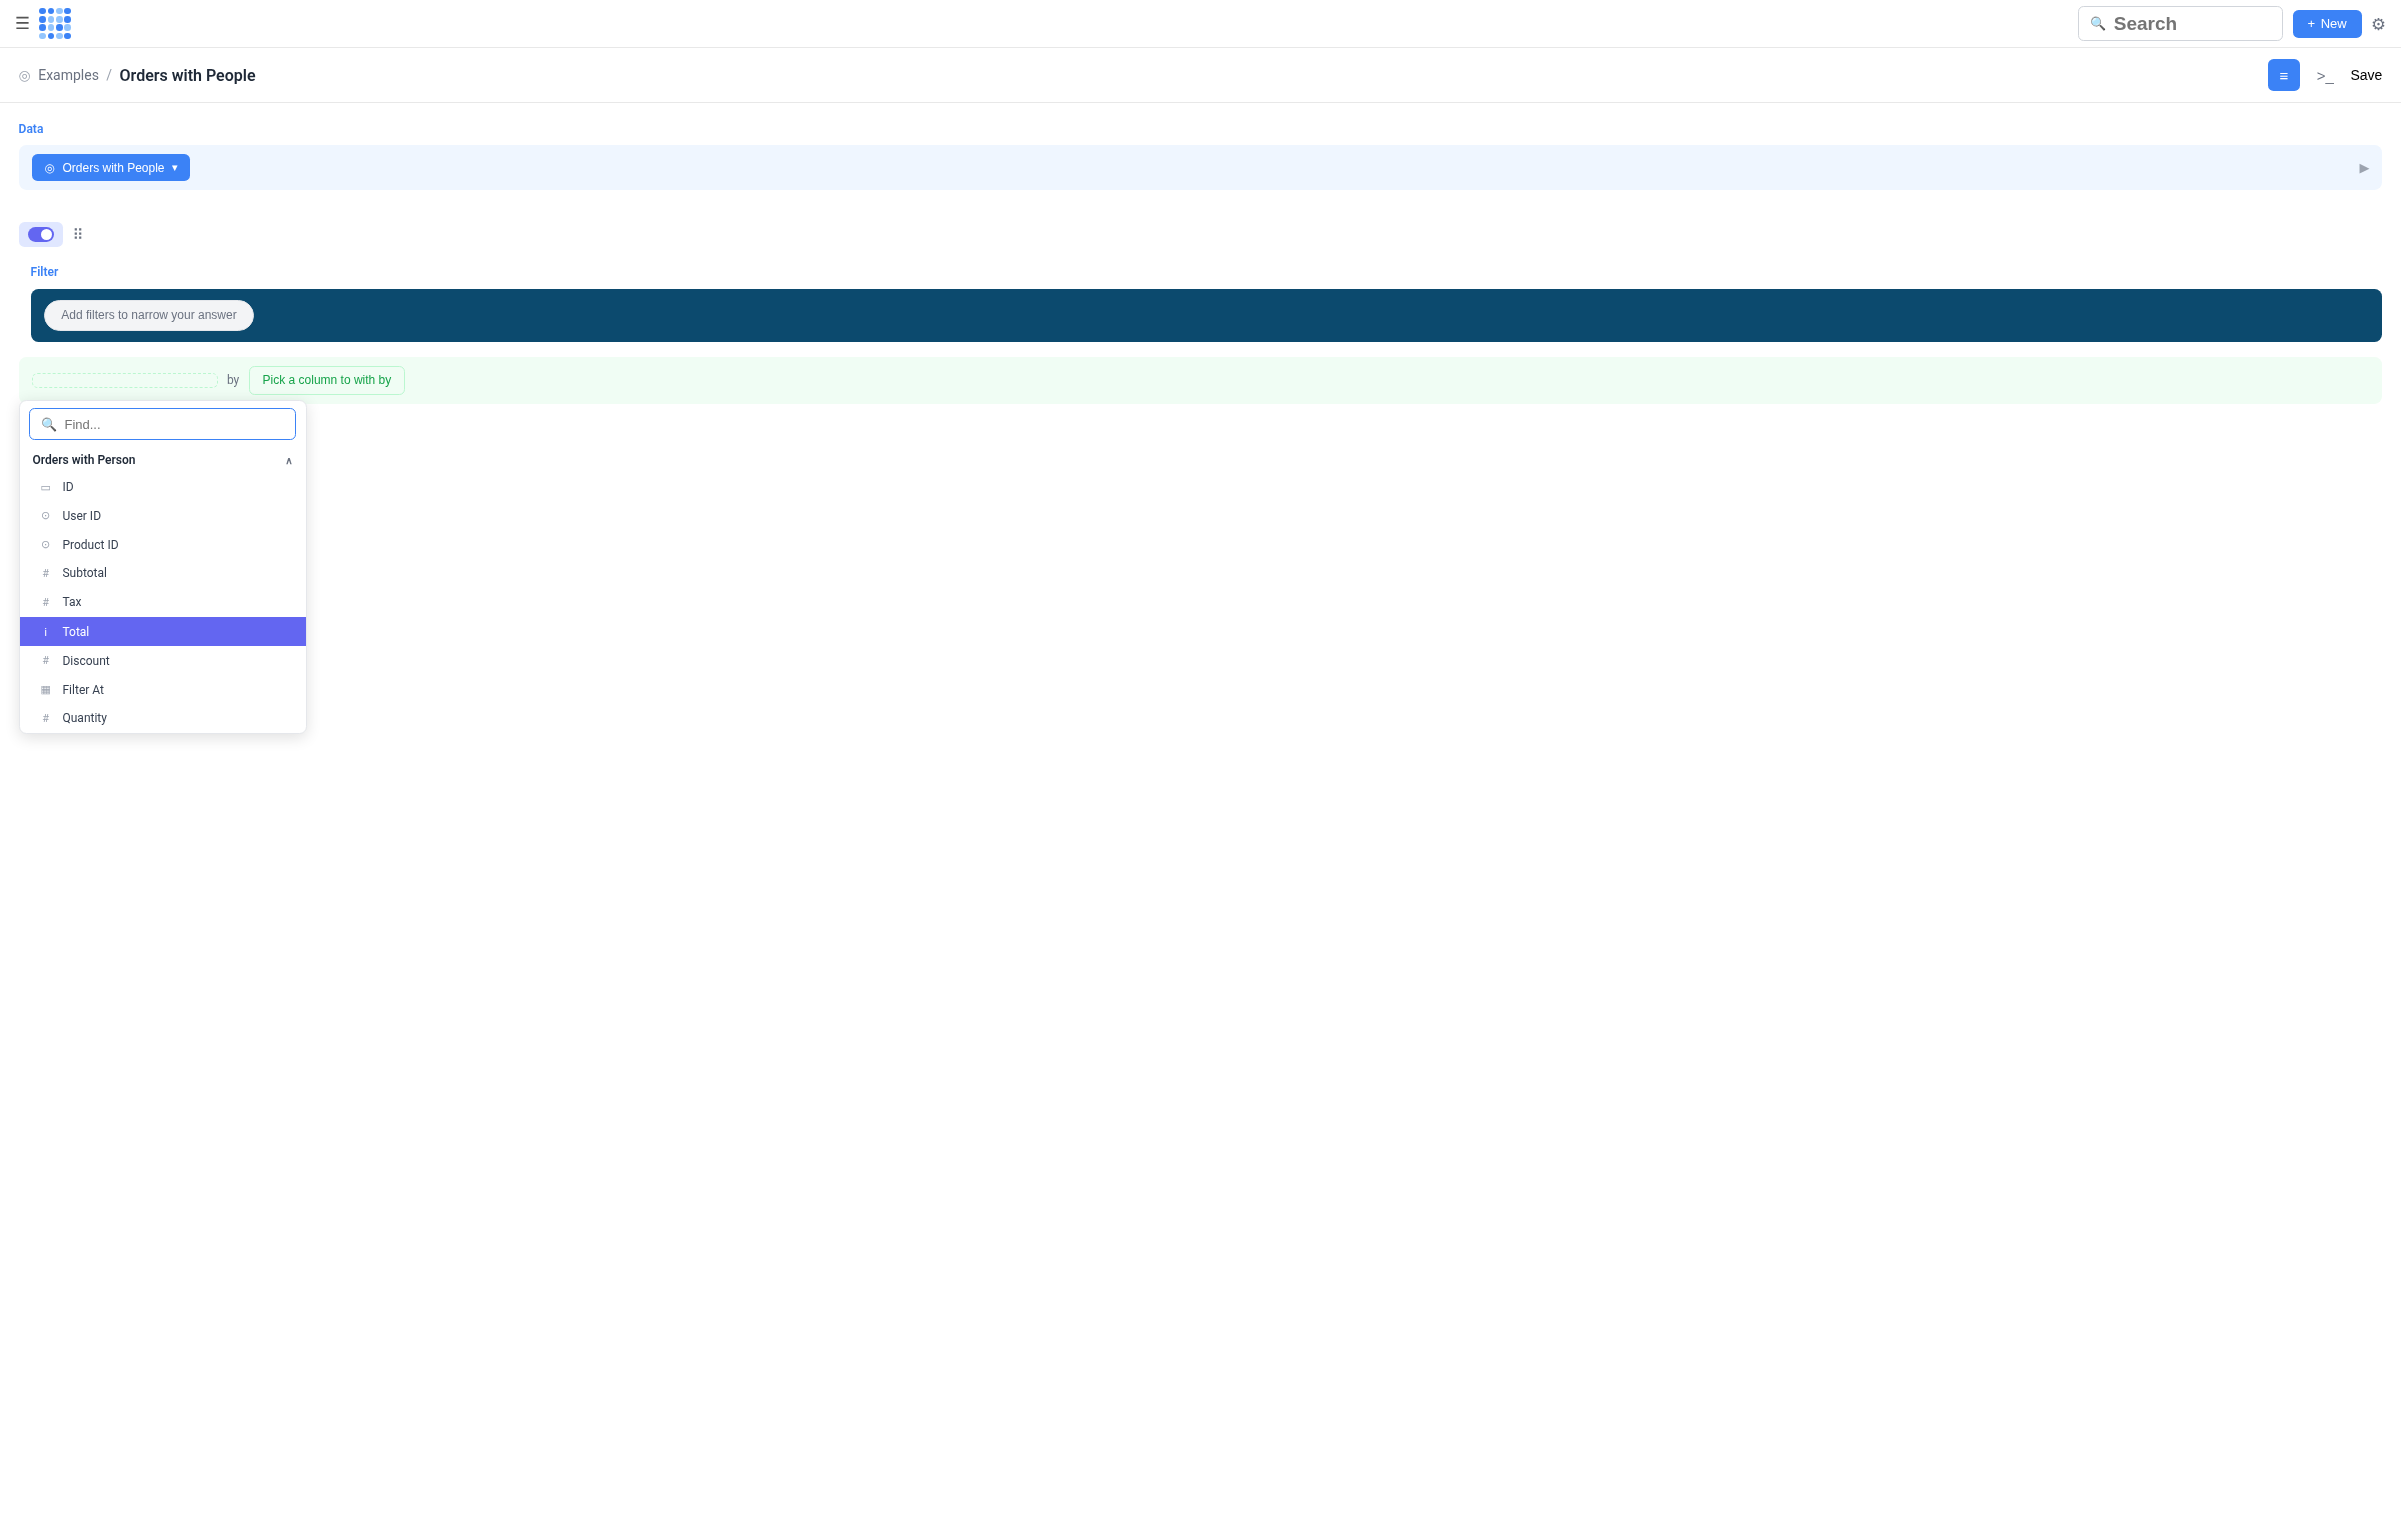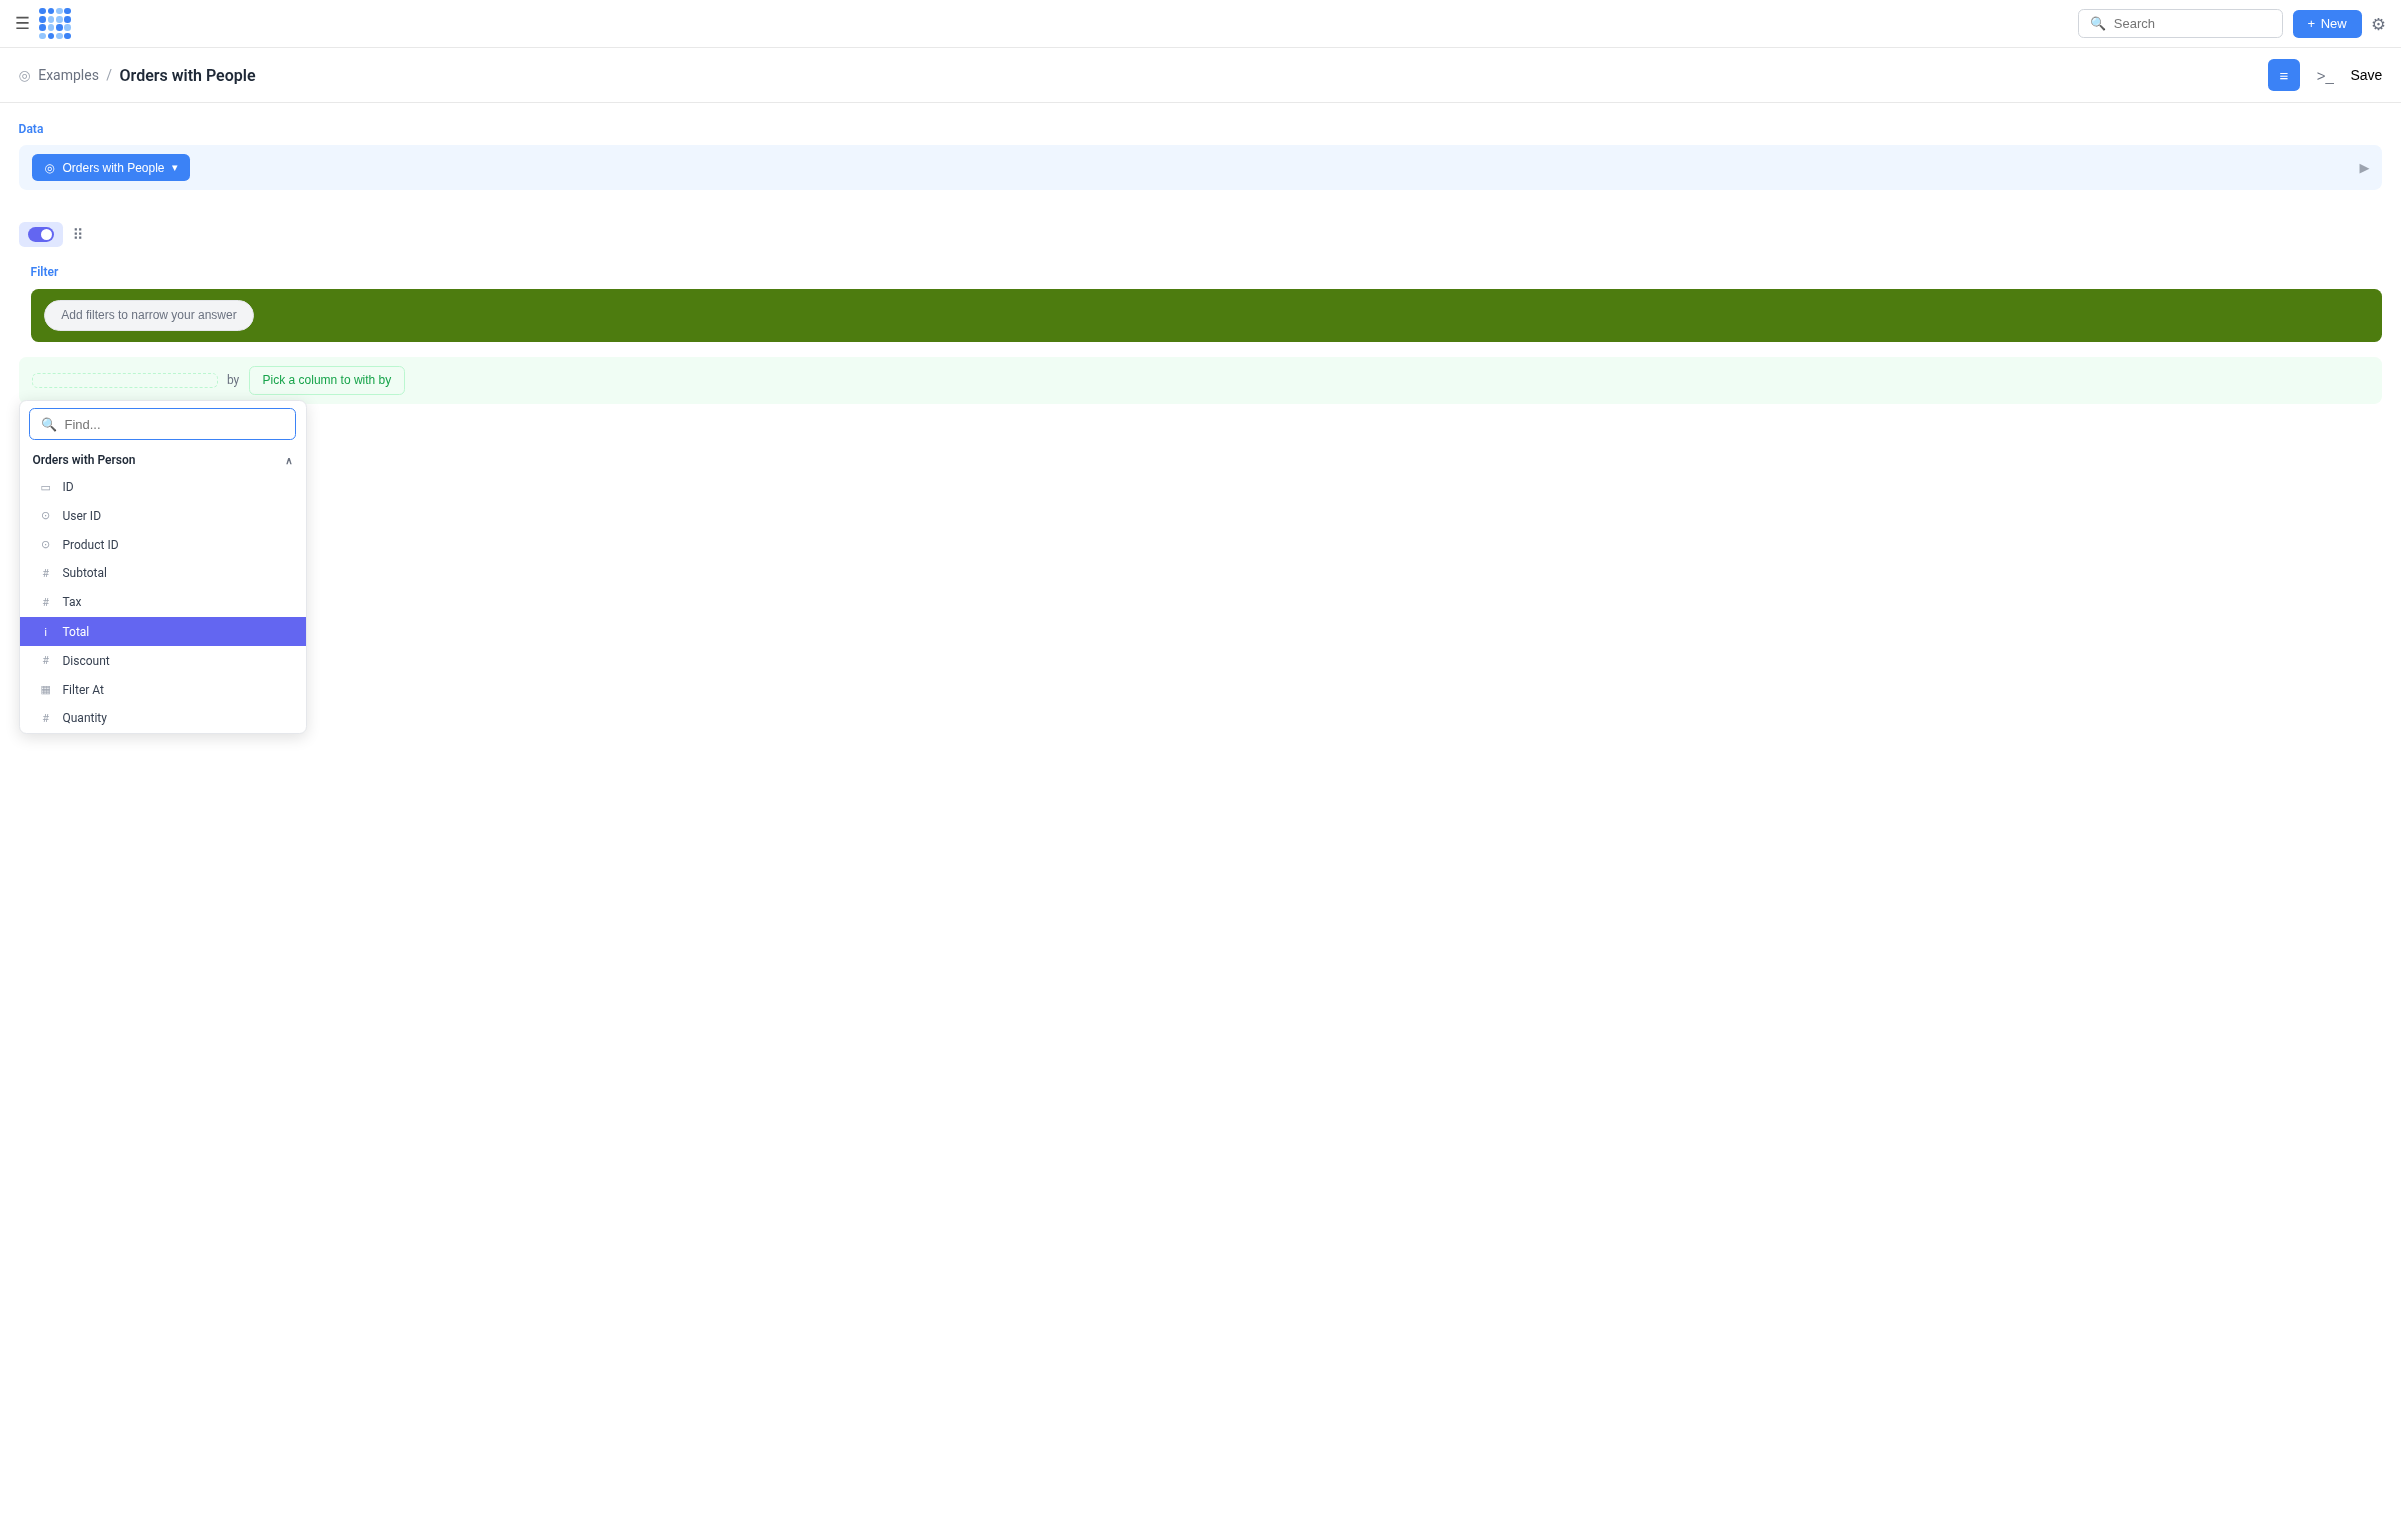--- a/index.html
+++ b/index.html
@@ -54,24 +54,25 @@
       border: 0.9px solid #d1d5db;
       border-radius: 5.6px;
       padding: 5.6px 11px;
       gap: 7.4px;
       width: 205px;
       background: #fff;
     }
     .search-box input {
       border: none;
       outline: none;
-      font-size: 13px;
+      font-size: 19px;
       color: #15803d;
       background: transparent;
       width: 100%;
+      font-weight: bold;
     }
     .search-icon-small {
       color: #9ca3af;
       font-size: 13px;
     }
     .new-btn {
       display: flex;
       align-items: center;
       gap: 5.6px;
       background: #3b82f6;
@@ -328,21 +329,21 @@
       color: white;
     }
     .item-icon {
       color: #9ca3af;
       font-size: 11px;
       width: 15px;
       text-align: center;
     }
 
     .filter-area {
-      background: #4d7c0f;
+      background: #0c4a6e;
       border-radius: 7.4px;
       padding: 11px 13px;
       display: flex;
       align-items: flex-start;
       gap: 7.4px;
       margin-bottom: 7.4px;
     }
 
     .summarize-area {
       background: #f0fdf4;

